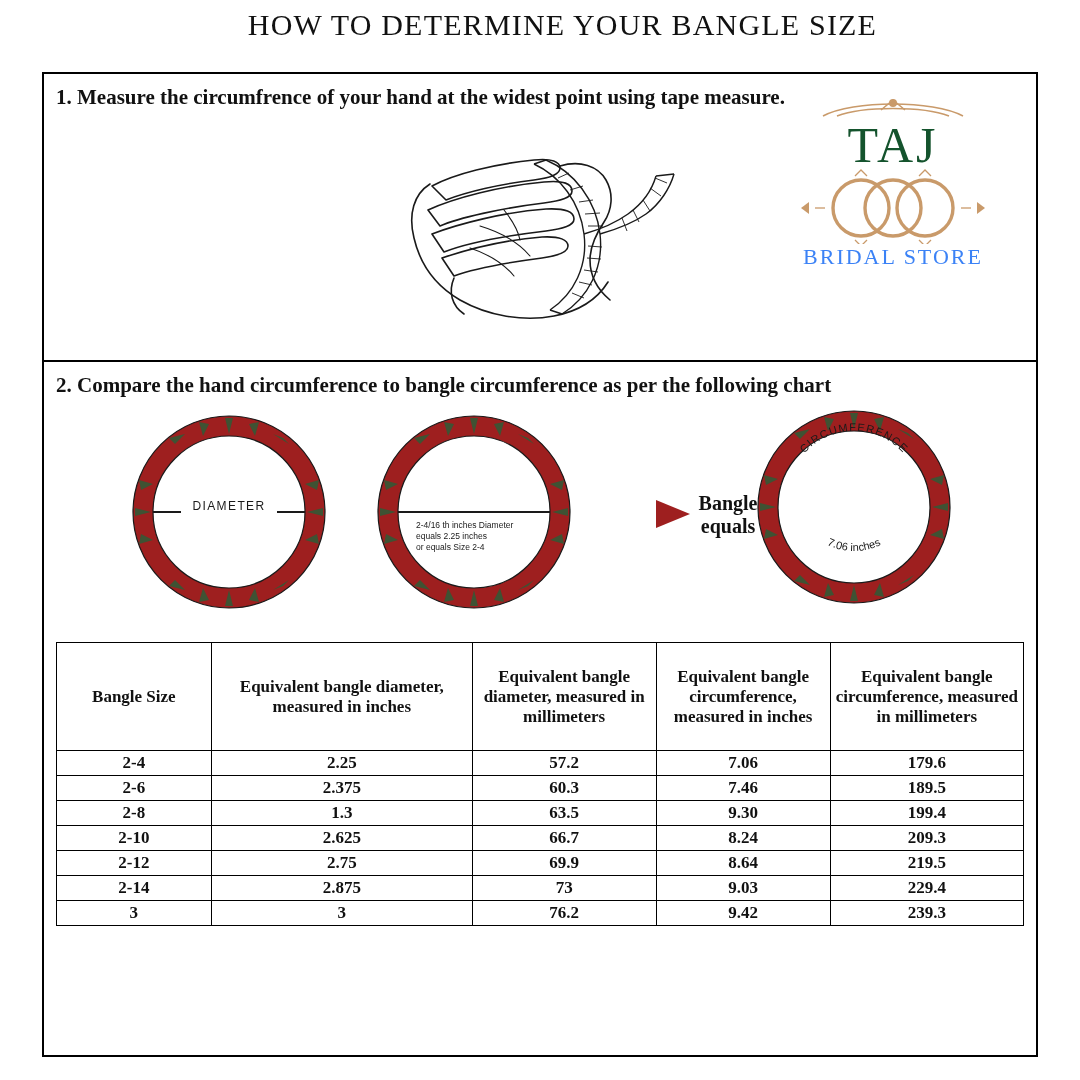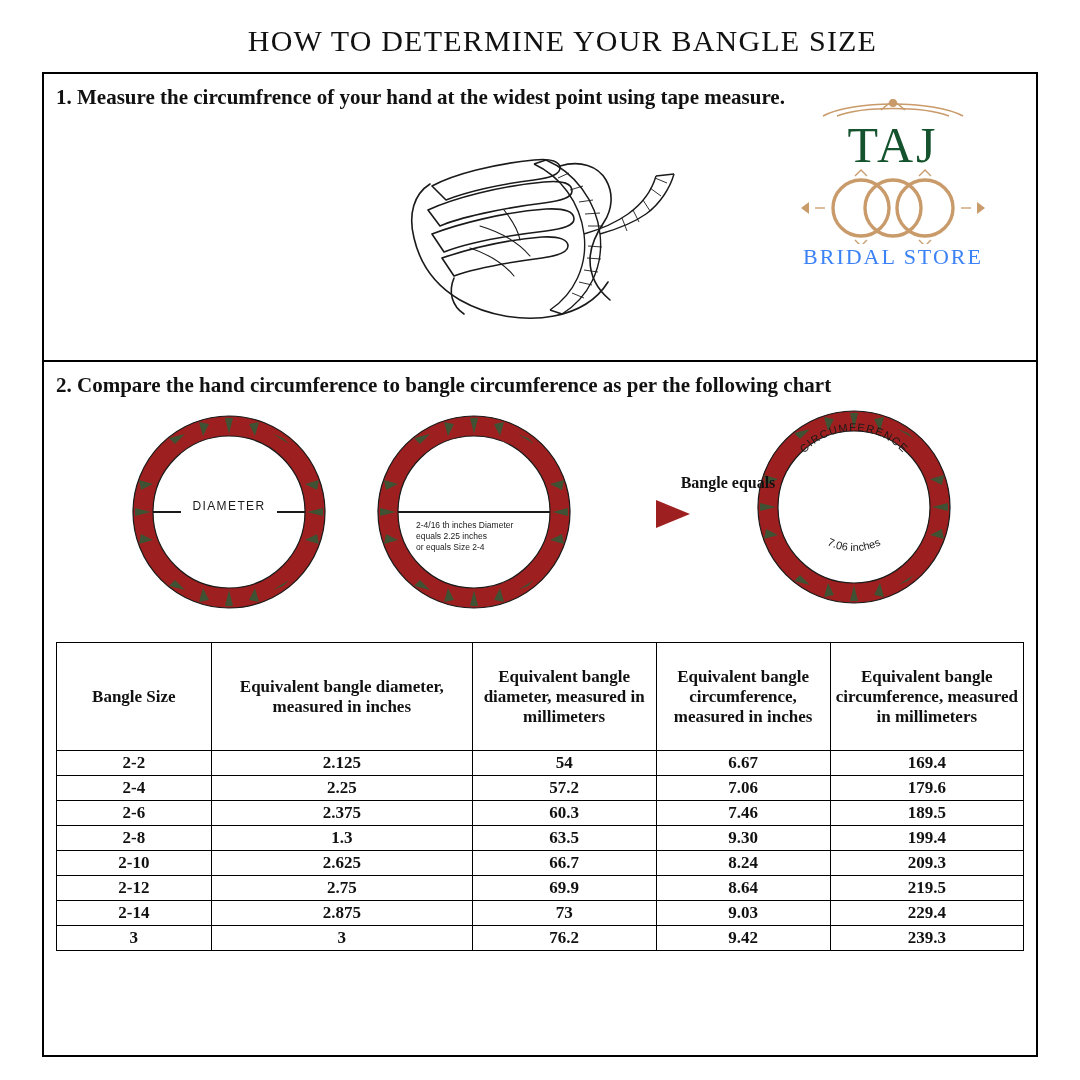--- a/index.html
+++ b/index.html
@@ -16,21 +16,21 @@
     background: #fff;
     overflow: hidden;
   }
 
   
   .title {
     text-align: center;
     font-size: 30px;
     letter-spacing: 1.2px;
     font-weight: 400;
-    padding-top: 24px;
+    padding-top: 8px;
     padding-bottom: 8px;
     font-family: "Liberation Serif", serif;
     margin-left: 45px;
   }
 
   
   .frame {
     position: absolute;
     left: 42px; top: 72px;
     width: 996px; height: 985px;
@@ -84,24 +84,24 @@
 
   
   .step2 { position: relative; }
   .bangles {
     position: relative;
     height: 232px;
     margin-top: 4px;
   }
   .bangle-eq {
     position: absolute;
-    left: 636px; top: 72px;
+    left: 636px; top: 90px;
     width: 96px;
     text-align: center;
-    font-size: 16px;
+    font-size: 20px;
     font-weight: bold;
     line-height: 1.15;
     font-family: "Liberation Serif", serif;
   }
 
   
   table.size-table {
     width: calc(100% - 24px);
     margin: 8px 12px 0 12px;
     border-collapse: collapse;
@@ -337,27 +337,20 @@
           <tr>
             <th class="col-size">Bangle Size</th>
             <th class="col-din">Equivalent bangle diameter, measured in inches</th>
             <th class="col-dmm">Equivalent bangle diameter, measured in millimeters</th>
             <th class="col-cin">Equivalent bangle circumference, measured in inches</th>
             <th class="col-cmm">Equivalent bangle circumference, measured in millimeters</th>
           </tr>
         </thead>
         <tbody>
           <tr>
-            <td>2-2</td>
-            <td>2.125</td>
-            <td>54</td>
-            <td>6.67</td>
-            <td>169.4</td>
-          </tr>
-          <tr>
             <td>2-4</td>
             <td>2.25</td>
             <td>57.2</td>
             <td>7.06</td>
             <td>179.6</td>
           </tr>
           <tr>
             <td>2-6</td>
             <td>2.375</td>
             <td>60.3</td>

